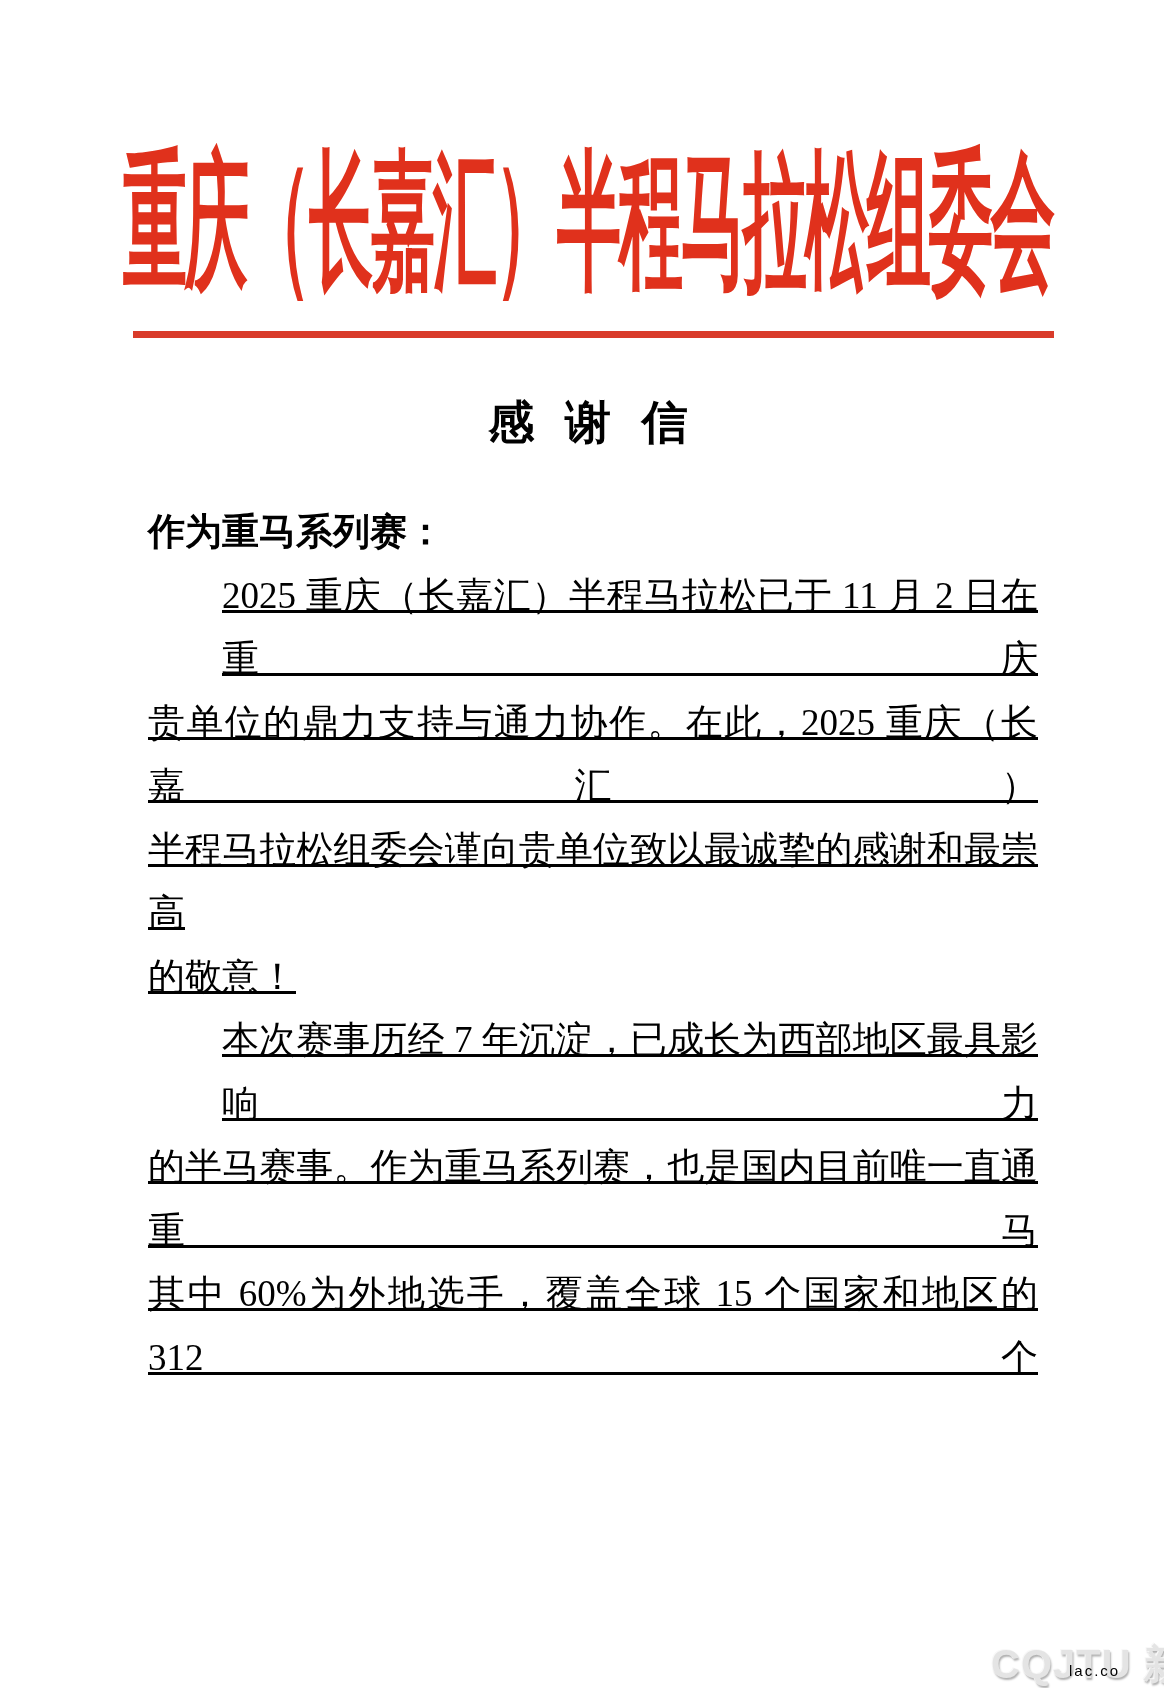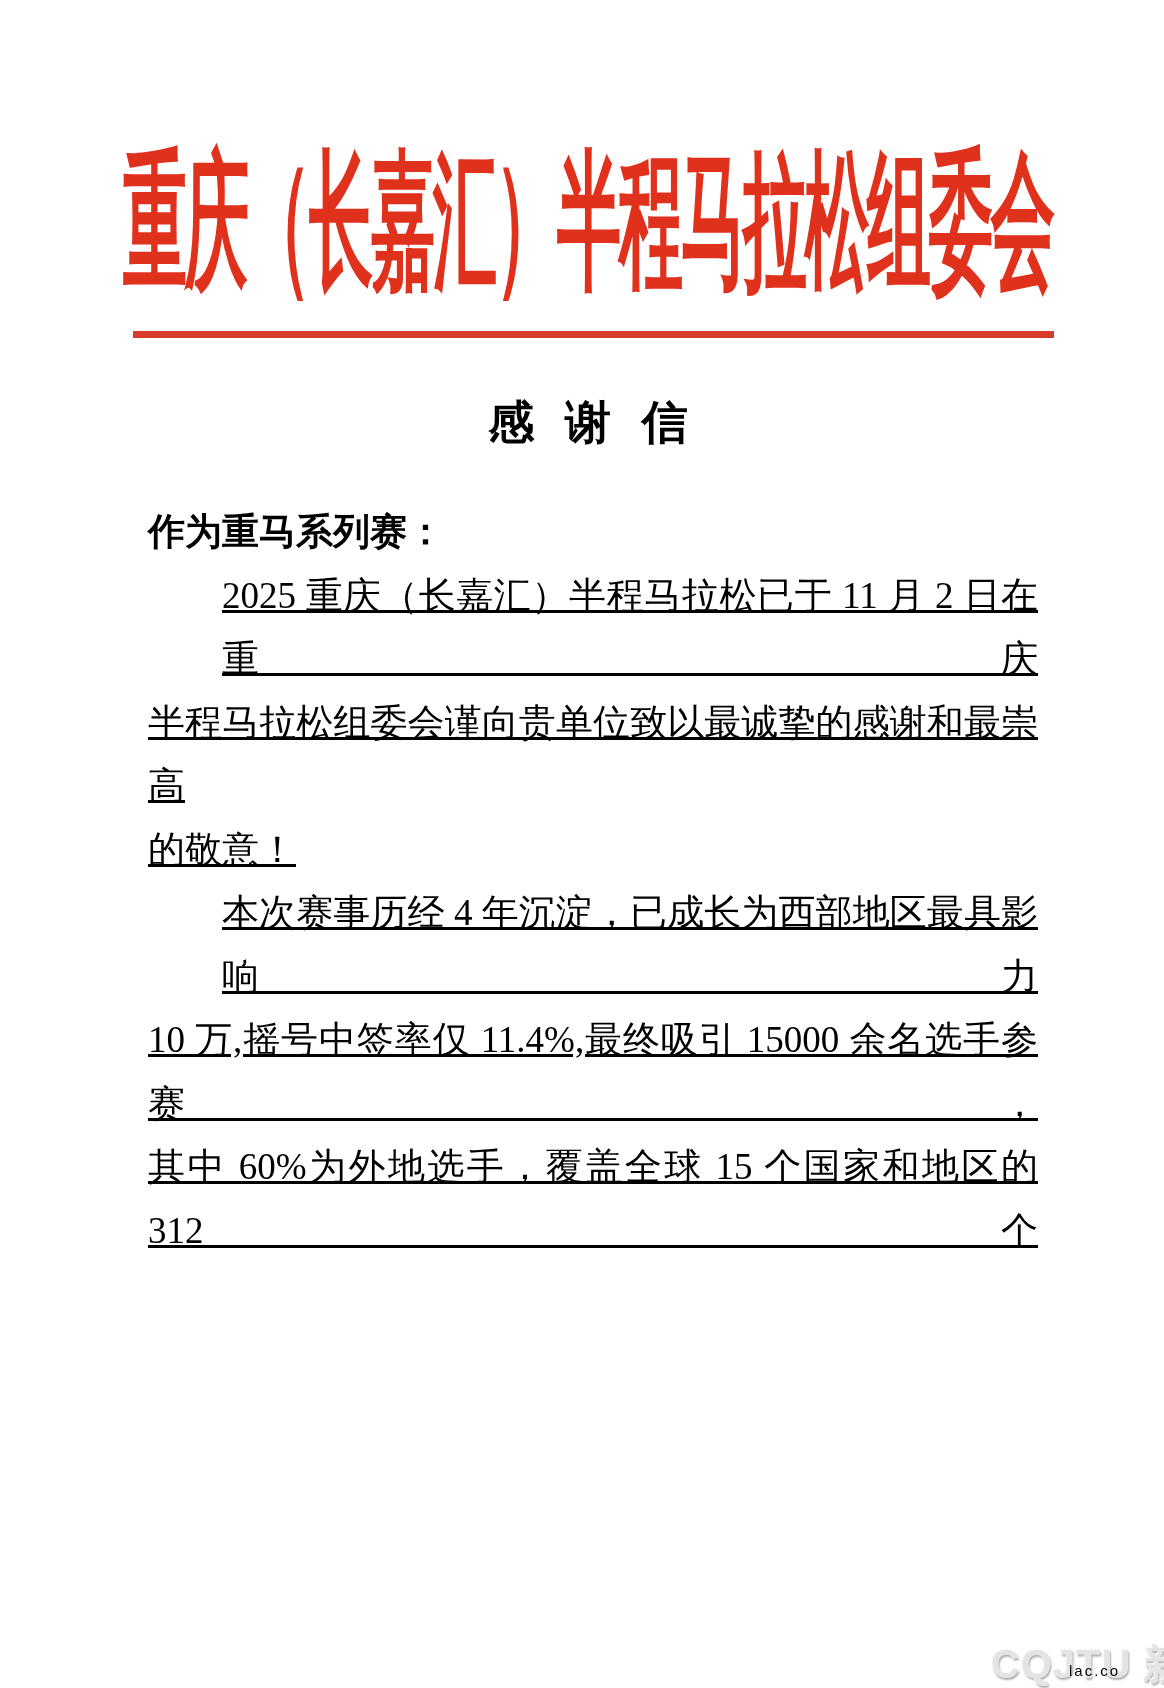--- a/index.html
+++ b/index.html
@@ -122,24 +122,25 @@
   <div class="org-header">重庆（长嘉汇）半程马拉松组委会</div>
 
   <div class="red-rule"></div>
 
   <div class="doc-title">感 谢 信</div>
 
   <div class="letter-body">
     <div class="salutation">作为重马系列赛：</div>
 
     <div class="line j indent">2025 重庆（长嘉汇）半程马拉松已于 11 月 2 日在重庆</div>
+    <div class="line j">贵单位的鼎力支持与通力协作。在此，2025 重庆（长嘉汇）</div>
     <div class="line j">半程马拉松组委会谨向贵单位致以最诚挚的感谢和最崇高</div>
     <div class="line l">的敬意！</div>
-    <div class="line j indent">本次赛事历经 4 年沉淀，已成长为西部地区最具影响力</div>
-    <div class="line j">10 万,摇号中签率仅 11.4%,最终吸引 15000 余名选手参赛，</div>
+    <div class="line j indent">本次赛事历经 7 年沉淀，已成长为西部地区最具影响力</div>
+    <div class="line j">的半马赛事。作为重马系列赛，也是国内目前唯一直通重马</div>
     <div class="line j">其中 60%为外地选手，覆盖全球 15 个国家和地区的 312 个</div>
 
   </div>
 
   <div class="watermark">
     <span class="wm-brand">CQJTU 新闻</span>
     <span class="wm-url">lac.co</span>
   </div>
 
 </div>

